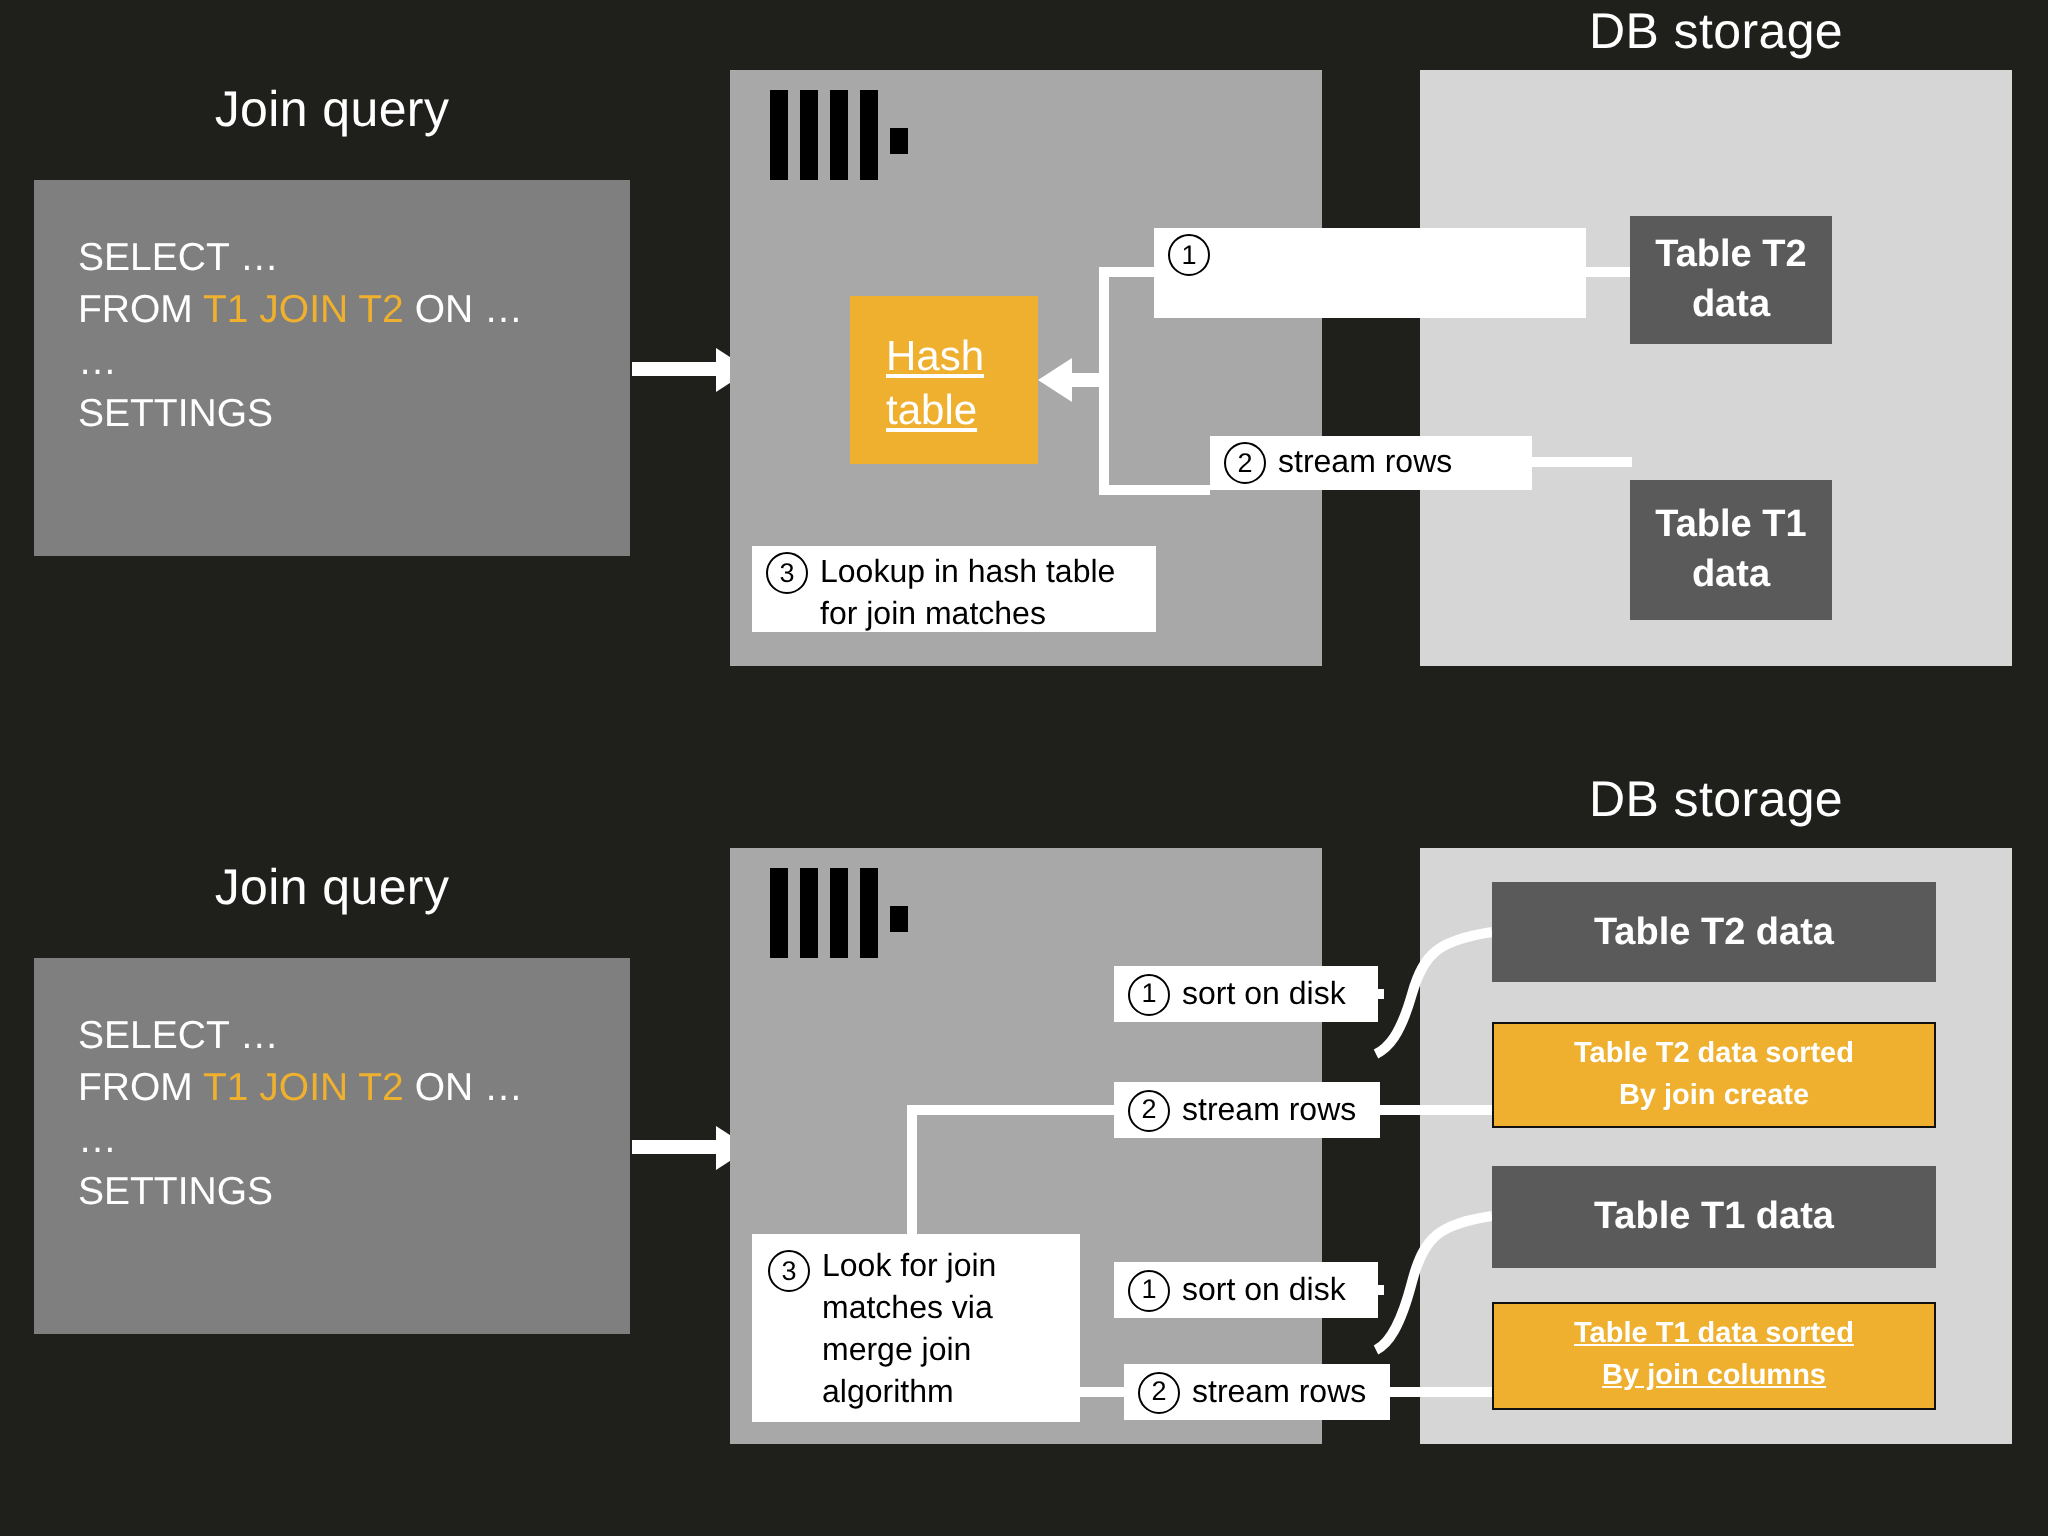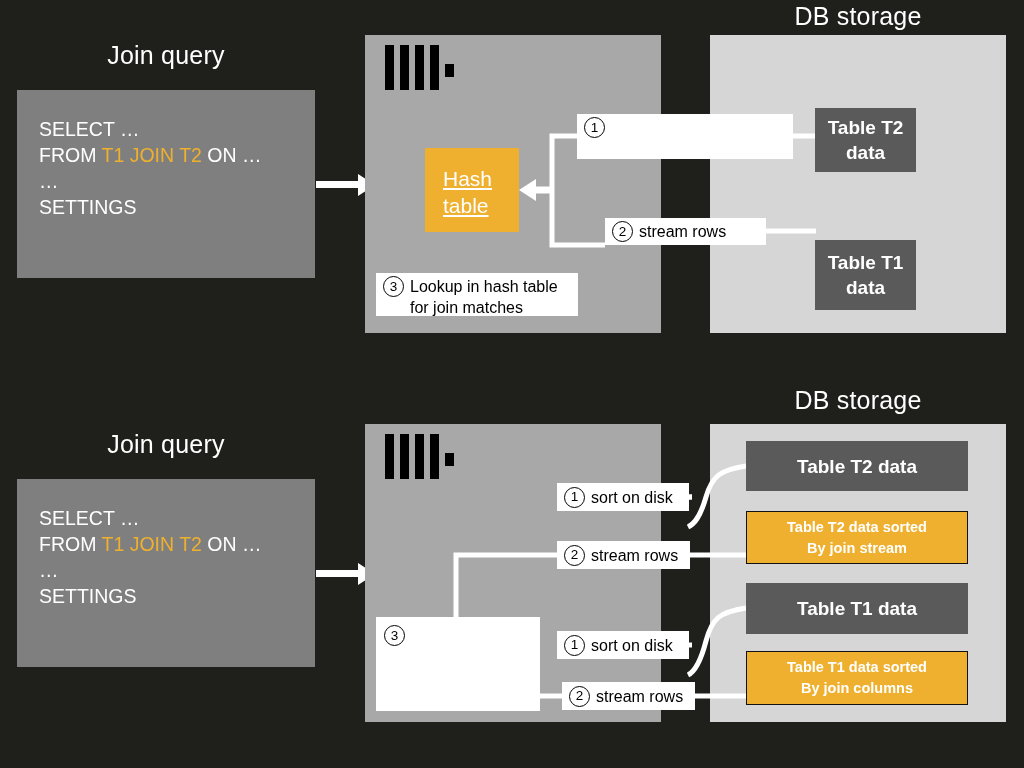--- a/index.html
+++ b/index.html
@@ -268,40 +268,44 @@
     <span class="callout-text">sort on disk</span>
   </div>
 
   <div class="abs callout center" style="left:557px; top:541px; width:133px; height:28px; padding:0 6px 0 7px;">
     <span class="num">2</span>
     <span class="callout-text">stream rows</span>
   </div>
 
   <div class="abs callout" style="left:376px; top:617px; width:164px; height:94px; padding:6px 6px 0 8px;">
     <span class="num" style="margin-top:2px;">3</span>
+    <span class="callout-text">Look for join
+matches via
+merge join
+algorithm</span>
   </div>
 
   <div class="abs callout center" style="left:557px; top:631px; width:132px; height:28px; padding:0 6px 0 7px;">
     <span class="num">1</span>
     <span class="callout-text">sort on disk</span>
   </div>
 
   <div class="abs callout center" style="left:562px; top:682px; width:133px; height:28px; padding:0 6px 0 7px;">
     <span class="num">2</span>
     <span class="callout-text">stream rows</span>
   </div>
 
   <div class="abs chip-dark" style="left:746px; top:441px; width:222px; height:50px; font-size:19px;">
     <span style="white-space:pre-line;">Table T2 data</span>
   </div>
   <div class="abs chip-amber" style="left:746px; top:511px; width:222px; height:53px;">
     <span style="white-space:pre-line;">Table T2 data sorted
-By join stream</span>
+By join create</span>
   </div>
   <div class="abs chip-dark" style="left:746px; top:583px; width:222px; height:51px; font-size:19px;">
     <span style="white-space:pre-line;">Table T1 data</span>
   </div>
   <div class="abs chip-amber" style="left:746px; top:651px; width:222px; height:54px;">
-    <span style="white-space:pre-line;">Table T1 data sorted
+    <span style="white-space:pre-line;text-decoration:underline;">Table T1 data sorted
 By join columns</span>
   </div>
 
 </div>
 
 </body></html>

